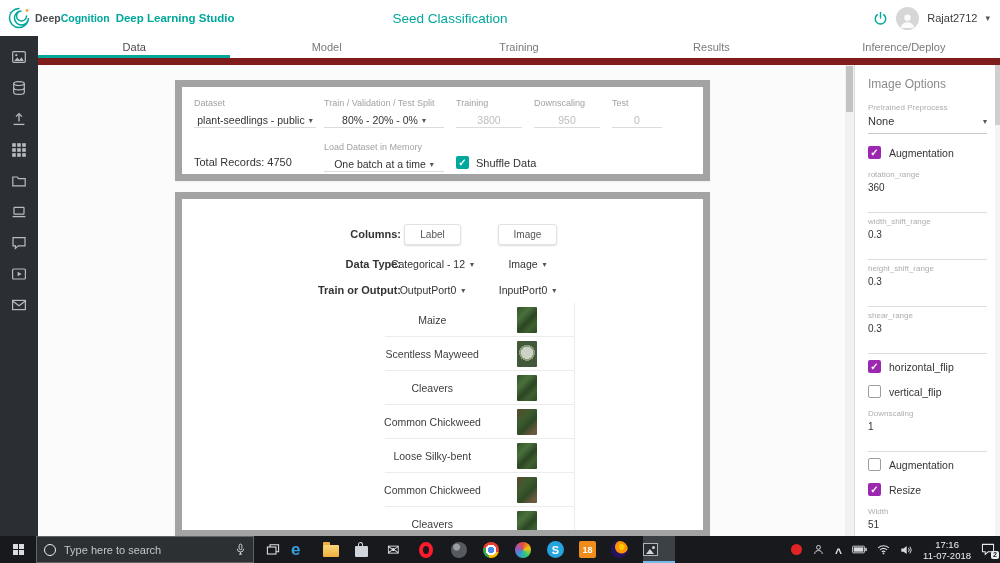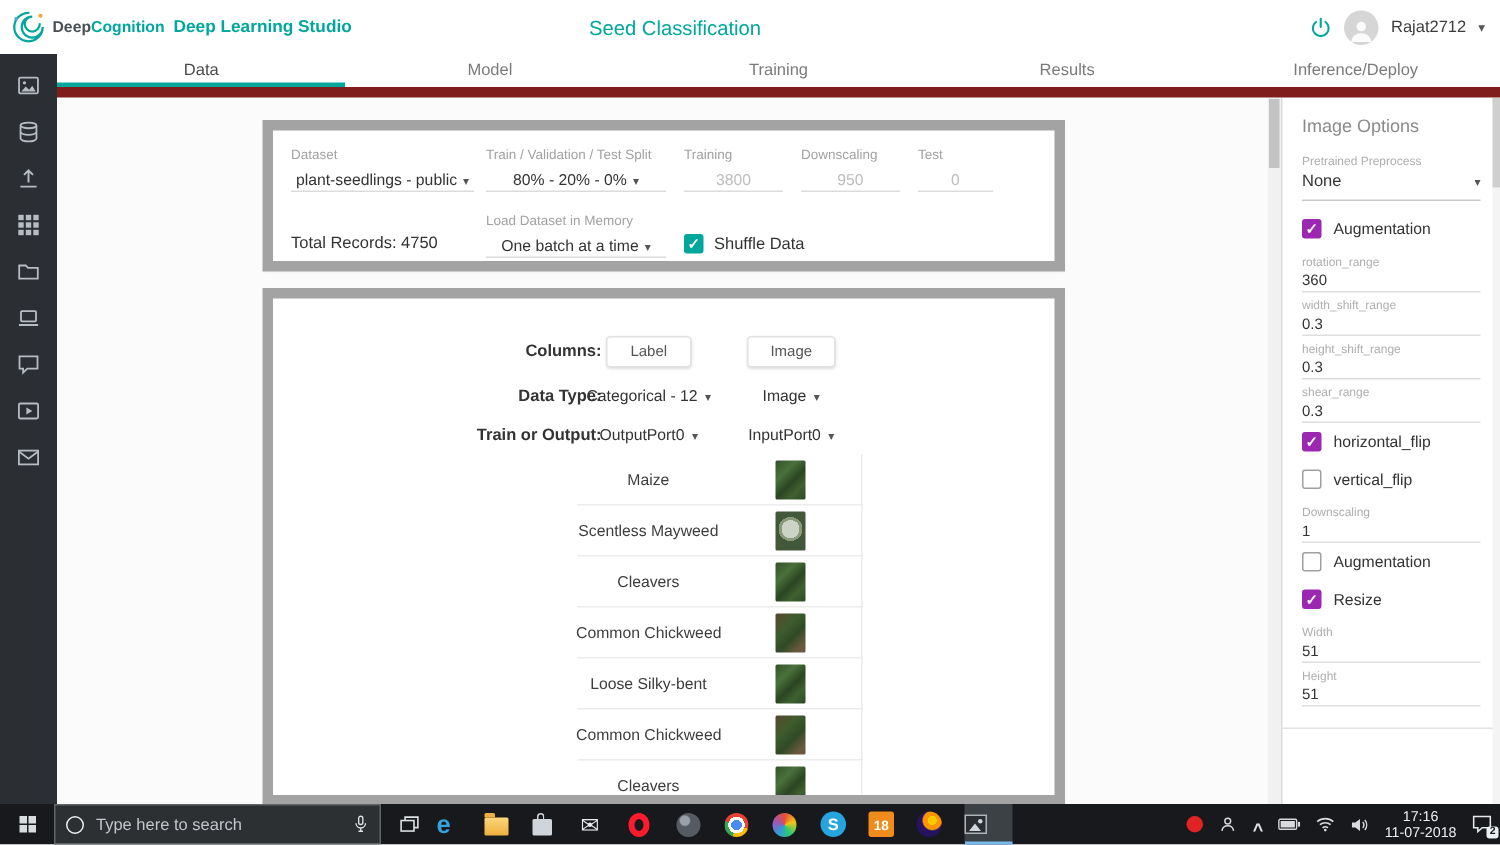--- a/index.html
+++ b/index.html
@@ -81,21 +81,21 @@
   .vthumb{width:7px;margin:1px;height:46px;background:#c3c3c3}
 
   
   .options{position:absolute;top:65px;left:854px;right:0;bottom:27px;background:#fff;border-left:1px solid #dcdcdc;box-sizing:border-box;padding:12px 13px 0;overflow:hidden}
   .opt-title{font-size:12px;color:#8b8b8b;margin-bottom:13px}
   .opt-small{font-size:8px;line-height:8px;color:#aeaeae;margin-bottom:3px}
   .opt-select{display:flex;justify-content:space-between;align-items:center;font-size:11px;color:#333;border-bottom:1px solid #c9c9c9;padding-bottom:6px;margin-bottom:12px;cursor:pointer}
   .opt-select .caret{font-size:8px;color:#555}
   .opt-check{display:flex;align-items:center;gap:8px;font-size:10.5px;color:#333;margin:6px 0 12px;height:13px}
   .opt-field{margin-bottom:5px}
-  .opt-val{font-size:10px;line-height:11px;color:#333;border-bottom:1px solid #ddd;padding-bottom:1px;cursor:text}
+  .opt-val{font-size:10px;line-height:11px;color:#333;border-bottom:1px solid #ddd;padding-bottom:19px;cursor:text}
   .opt-divider{margin:14px -13px 0;border-top:1px solid #e2e2e2}
   .opt-scroll{position:absolute;right:0;top:0;width:5px;height:100%;background:#f4f4f4;cursor:pointer}
   .opt-scroll i{display:block;width:100%;height:60px;background:#cfcfcf}
 
   
   .taskbar{position:absolute;bottom:0;left:0;right:0;height:27px;background:#17191c;display:flex;align-items:center;z-index:20}
   .tb-start{width:36px;height:27px;display:flex;align-items:center;justify-content:center;cursor:pointer}
   .win{display:grid;grid-template-columns:5px 5px;grid-template-rows:5px 5px;gap:1px}
   .win i{background:#d9dcdf}
   .tb-search{width:218px;height:27px;background:#2c3033;border:1px solid #606468;box-sizing:border-box;display:flex;align-items:center;gap:8px;padding:0 7px;cursor:text}

